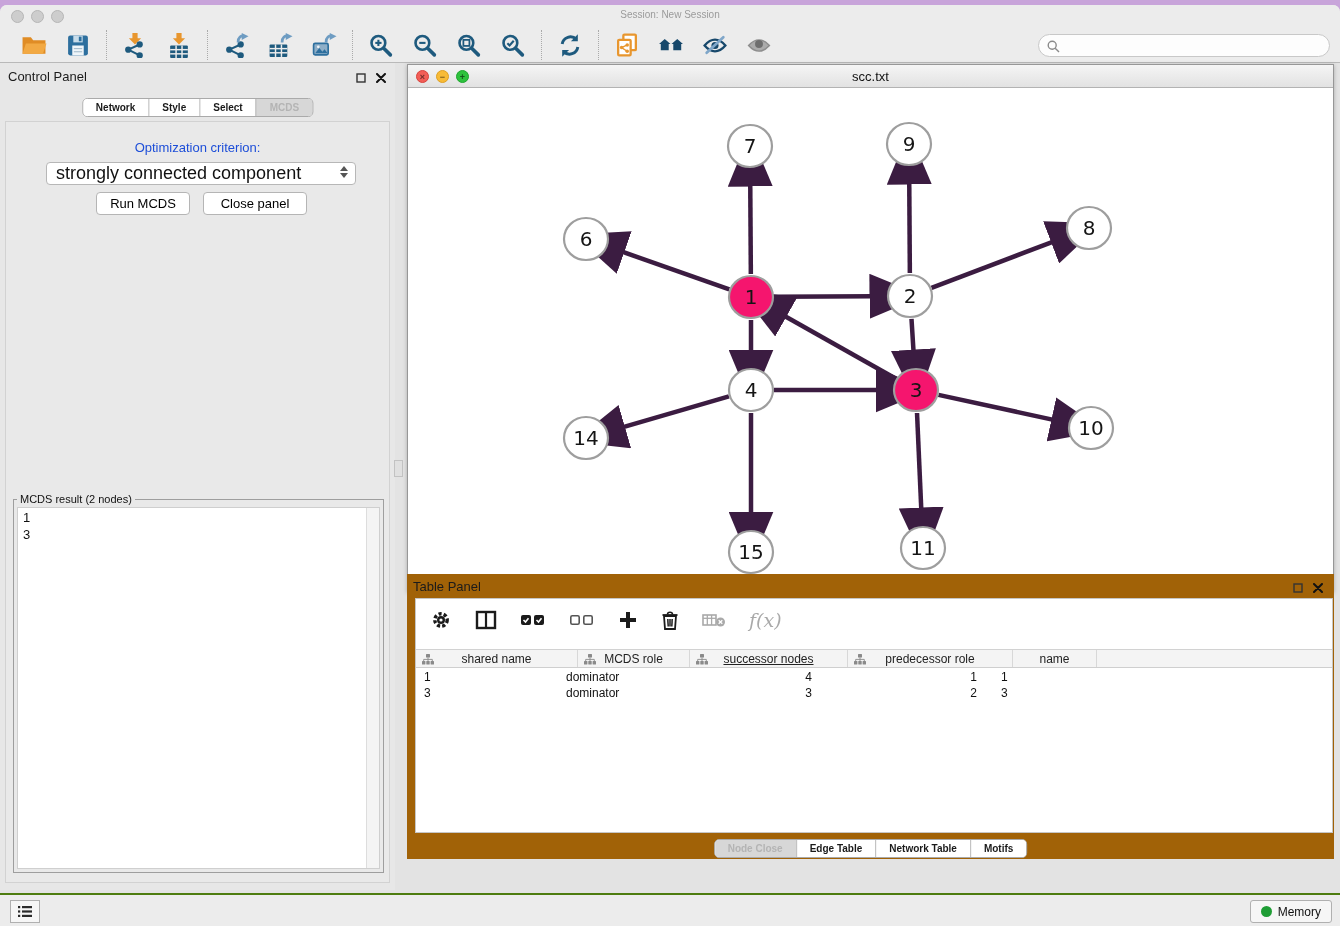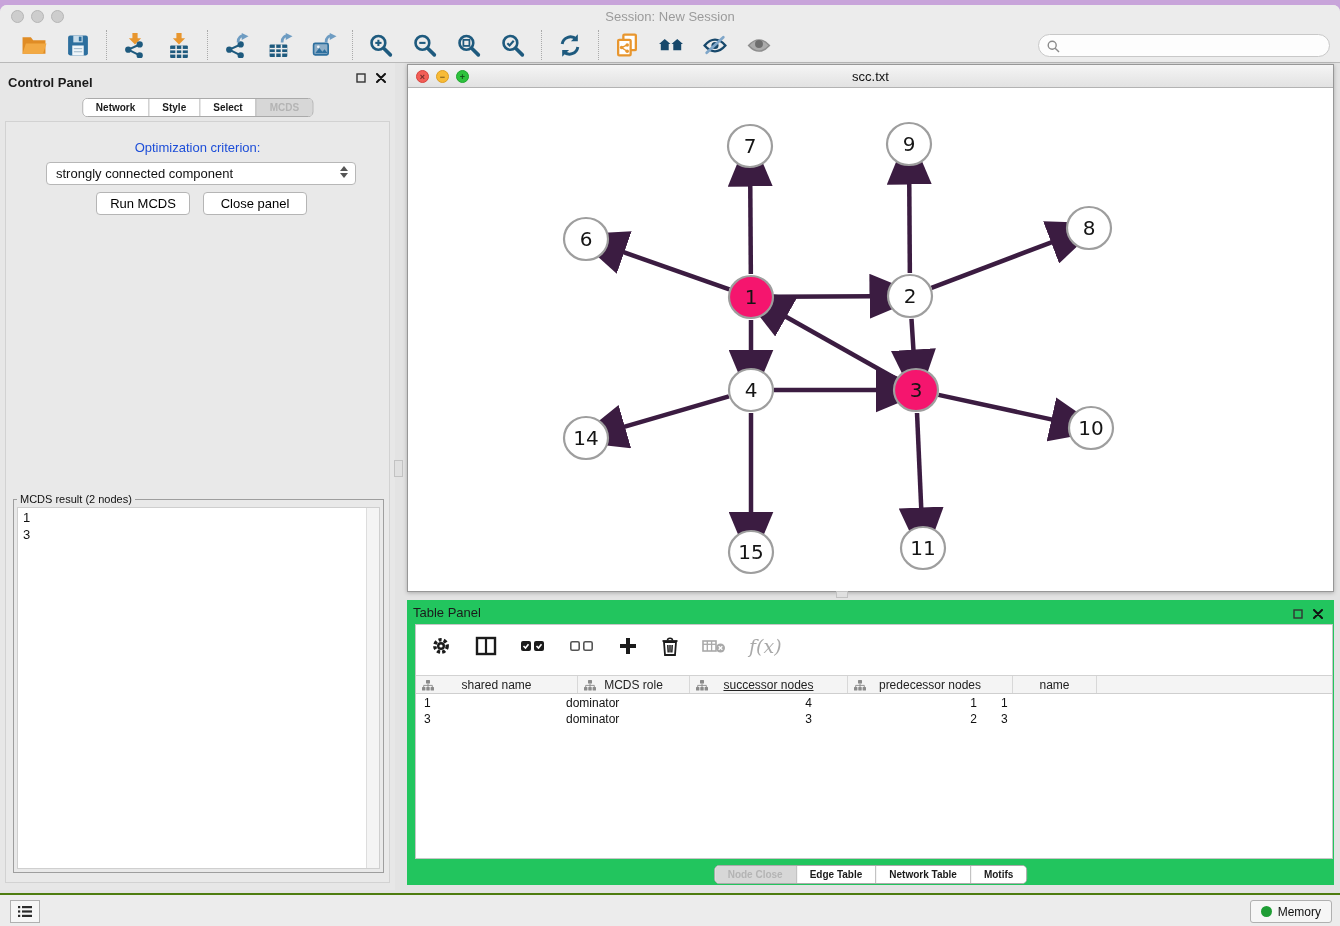--- a/index.html
+++ b/index.html
@@ -7,21 +7,21 @@
     font-family:"Liberation Sans", sans-serif; background:#c8a4da; }
   .window { position:absolute; left:0; top:5px; right:0; bottom:0;
     background:#ececec; border-radius:7px 7px 0 0; }
 
   
   .titlebar { position:absolute; left:0; top:0; right:0; height:23px;
     border-radius:7px 7px 0 0; background:#ececec; }
   .tl-dot { position:absolute; top:5px; width:13px; height:13px; border-radius:50%;
     background:#cdcdcd; border:1px solid #b6b6b6; }
   .win-title { position:absolute; left:0; right:0; top:4px; text-align:center;
-    font-size:13px; color:#9b9b9b; }
+    font-size:10px; color:#9b9b9b; }
 
   
   .toolbar { position:absolute; left:0; top:23px; right:0; height:35px;
     background:#ececec; border-bottom:1px solid #b9b9b9;
     display:flex; align-items:center; padding-left:6px; }
   .tb-group { display:flex; align-items:center; gap:14px; padding:0 13px; }
   .tb-sep { height:30px; border-left:1px dotted #aaa; }
   .tb-btn { width:30px; height:30px; display:flex; align-items:center; justify-content:center; }
   .search-wrap { margin-left:auto; margin-right:10px; position:relative; }
   .search-input { width:292px; height:23px; border:1px solid #c8c8c8; border-radius:12px;
@@ -29,34 +29,34 @@
   .search-icon { position:absolute; left:9px; top:5px; }
 
   
   .content-bg { position:absolute; left:0; top:58px; right:0; bottom:33px; background:#e3e3e3; }
   .panel-header-icons { position:absolute; top:0; display:flex; gap:7px; align-items:center; }
   .ph-btn { width:13px; height:13px; display:flex; align-items:center; justify-content:center; }
   .panel-title { font-size:13px; color:#1b1b1b; }
 
   
   .control-panel { position:absolute; left:0; top:58px; width:395px; height:827px; background:#e7e7e7; }
-  .cp-header { position:absolute; left:8px; top:12px;font-weight:bold; }
+  .cp-header { position:absolute; left:8px; top:6px; }
   .cp-icons { right:8px; top:8px; }
   .segtabs { position:absolute; display:inline-flex; border:1px solid #aaaaaa; border-radius:5px;
     overflow:hidden; background:#fff; }
   .cp-tabs { left:50%; transform:translateX(-50%); top:35px; }
   .seg { padding:3px 13px; font-size:10px; font-weight:700; color:#1a1a1a; background:#fff;
     border-left:1px solid #b9b9b9; white-space:nowrap; }
   .seg:first-child { border-left:none; }
   .seg.muted { background:#d7d7d7; color:#b4b4b4; }
   .cp-pane { position:absolute; left:5px; top:58px; width:385px; height:762px;
     background:#e9e9e9; border:1px solid #d2d2d2; }
   .opt-label { position:absolute; left:0; right:0; top:18px; text-align:center; font-size:13px; color:#1d4ed8; }
   .dropdown { position:absolute; left:40px; top:40px; width:310px; height:23px; background:#fff;
-    border:1px solid #b7b7b7; border-radius:4px; font-size:13px; color:#111;
+    border:1px solid #b7b7b7; border-radius:4px; font-size:18px; color:#111;
     display:flex; align-items:center; padding-left:9px; }
   .dd-stepper { position:absolute; right:7px; top:3px; display:flex; flex-direction:column; gap:2px; }
   .dd-stepper i { width:0; height:0; border-left:4px solid transparent; border-right:4px solid transparent; }
   .dd-up { border-bottom:5px solid #555; }
   .dd-down { border-top:5px solid #555; }
   .btn { position:absolute; height:23px; background:#fff; border:1px solid #b5b5b5; border-radius:4px;
     font-size:13px; color:#000000; display:flex; align-items:center; justify-content:center; }
   .mcds-fieldset { position:absolute; left:7px; top:371px; width:371px; height:380px;
     border:1px solid #9e9e9e; background:#e9e9e9; }
   .mcds-fieldset legend { font-size:11px; color:#111; margin-left:3px; padding:0 3px; }
@@ -79,21 +79,21 @@
   .t-green { left:48px; background:#2ec23d; border:1px solid #1ea62e; }
   .net-canvas { position:absolute; left:0; top:23px; right:0; bottom:0; background:#fff; }
   .net-canvas svg { width:100%; height:100%; }
 
   .v-handle { position:absolute; left:394px; top:455px; width:9px; height:17px;
     background:#e0e0e0; border:1px solid #c2c2c2; }
   .h-handle { position:absolute; left:836px; top:586px; width:12px; height:7px;
     background:#e0e0e0; border:1px solid #c2c2c2; }
 
   
-  .table-panel { position:absolute; left:407px; top:595px; width:927px; height:285px; background:#22c55e; }
+  .table-panel { position:absolute; left:407px; top:569px; width:927px; height:285px; background:#a16207; }
   .tp-header { position:absolute; left:6px; top:5px; }
   .tp-icons { right:10px; top:7px; }
   .tp-box { position:absolute; left:8px; top:24px; right:1px; height:235px;
     background:#fff; border:1px solid #c6c6c6; }
   .tp-toolbar { position:absolute; left:0; top:0; right:0; height:42px;
     display:flex; align-items:center; gap:23px; padding-left:14px; }
   .tp-tool { display:flex; align-items:center; justify-content:center; height:26px; }
   .fx-label { font-size:19px; font-style:italic; color:#a9a9a9; font-family:"DejaVu Serif", serif; }
   .thead { position:absolute; left:0; top:50px; right:0; height:19px; background:#f4f4f4;
     border-top:1px solid #d2d2d2; border-bottom:1px solid #cfcfcf; display:flex; }
@@ -548,21 +548,21 @@
           <div class="th" style="width: 165px;">
             <svg class="tree-ic" width="12" height="11" viewBox="0 0 12 11">
               <g fill="#8a8a8a">
                 <rect x="4" y="0" width="4" height="3.4" rx="0.5"></rect>
                 <rect x="0" y="7" width="3.4" height="3.4" rx="0.5"></rect>
                 <rect x="4.3" y="7" width="3.4" height="3.4" rx="0.5"></rect>
                 <rect x="8.6" y="7" width="3.4" height="3.4" rx="0.5"></rect>
               </g>
               <path d="M6 3.4v2M1.7 7V5.4h8.6V7M6 5.4V7" stroke="#8a8a8a" stroke-width="0.9" fill="none"></path>
             </svg>
-            <span>predecessor nodes</span>
+            <span>predecessor role</span>
           </div>
           <div class="th" style="width: 84px;">
             <span>name</span>
           </div>
           <div class="th filler"></div>
         </div>
       <div class="tbody" id="table-body">
           <div class="tr">
             <div class="td" style="width: 142px;">1</div>
             <div class="td" style="width: 112px;">dominator</div>

